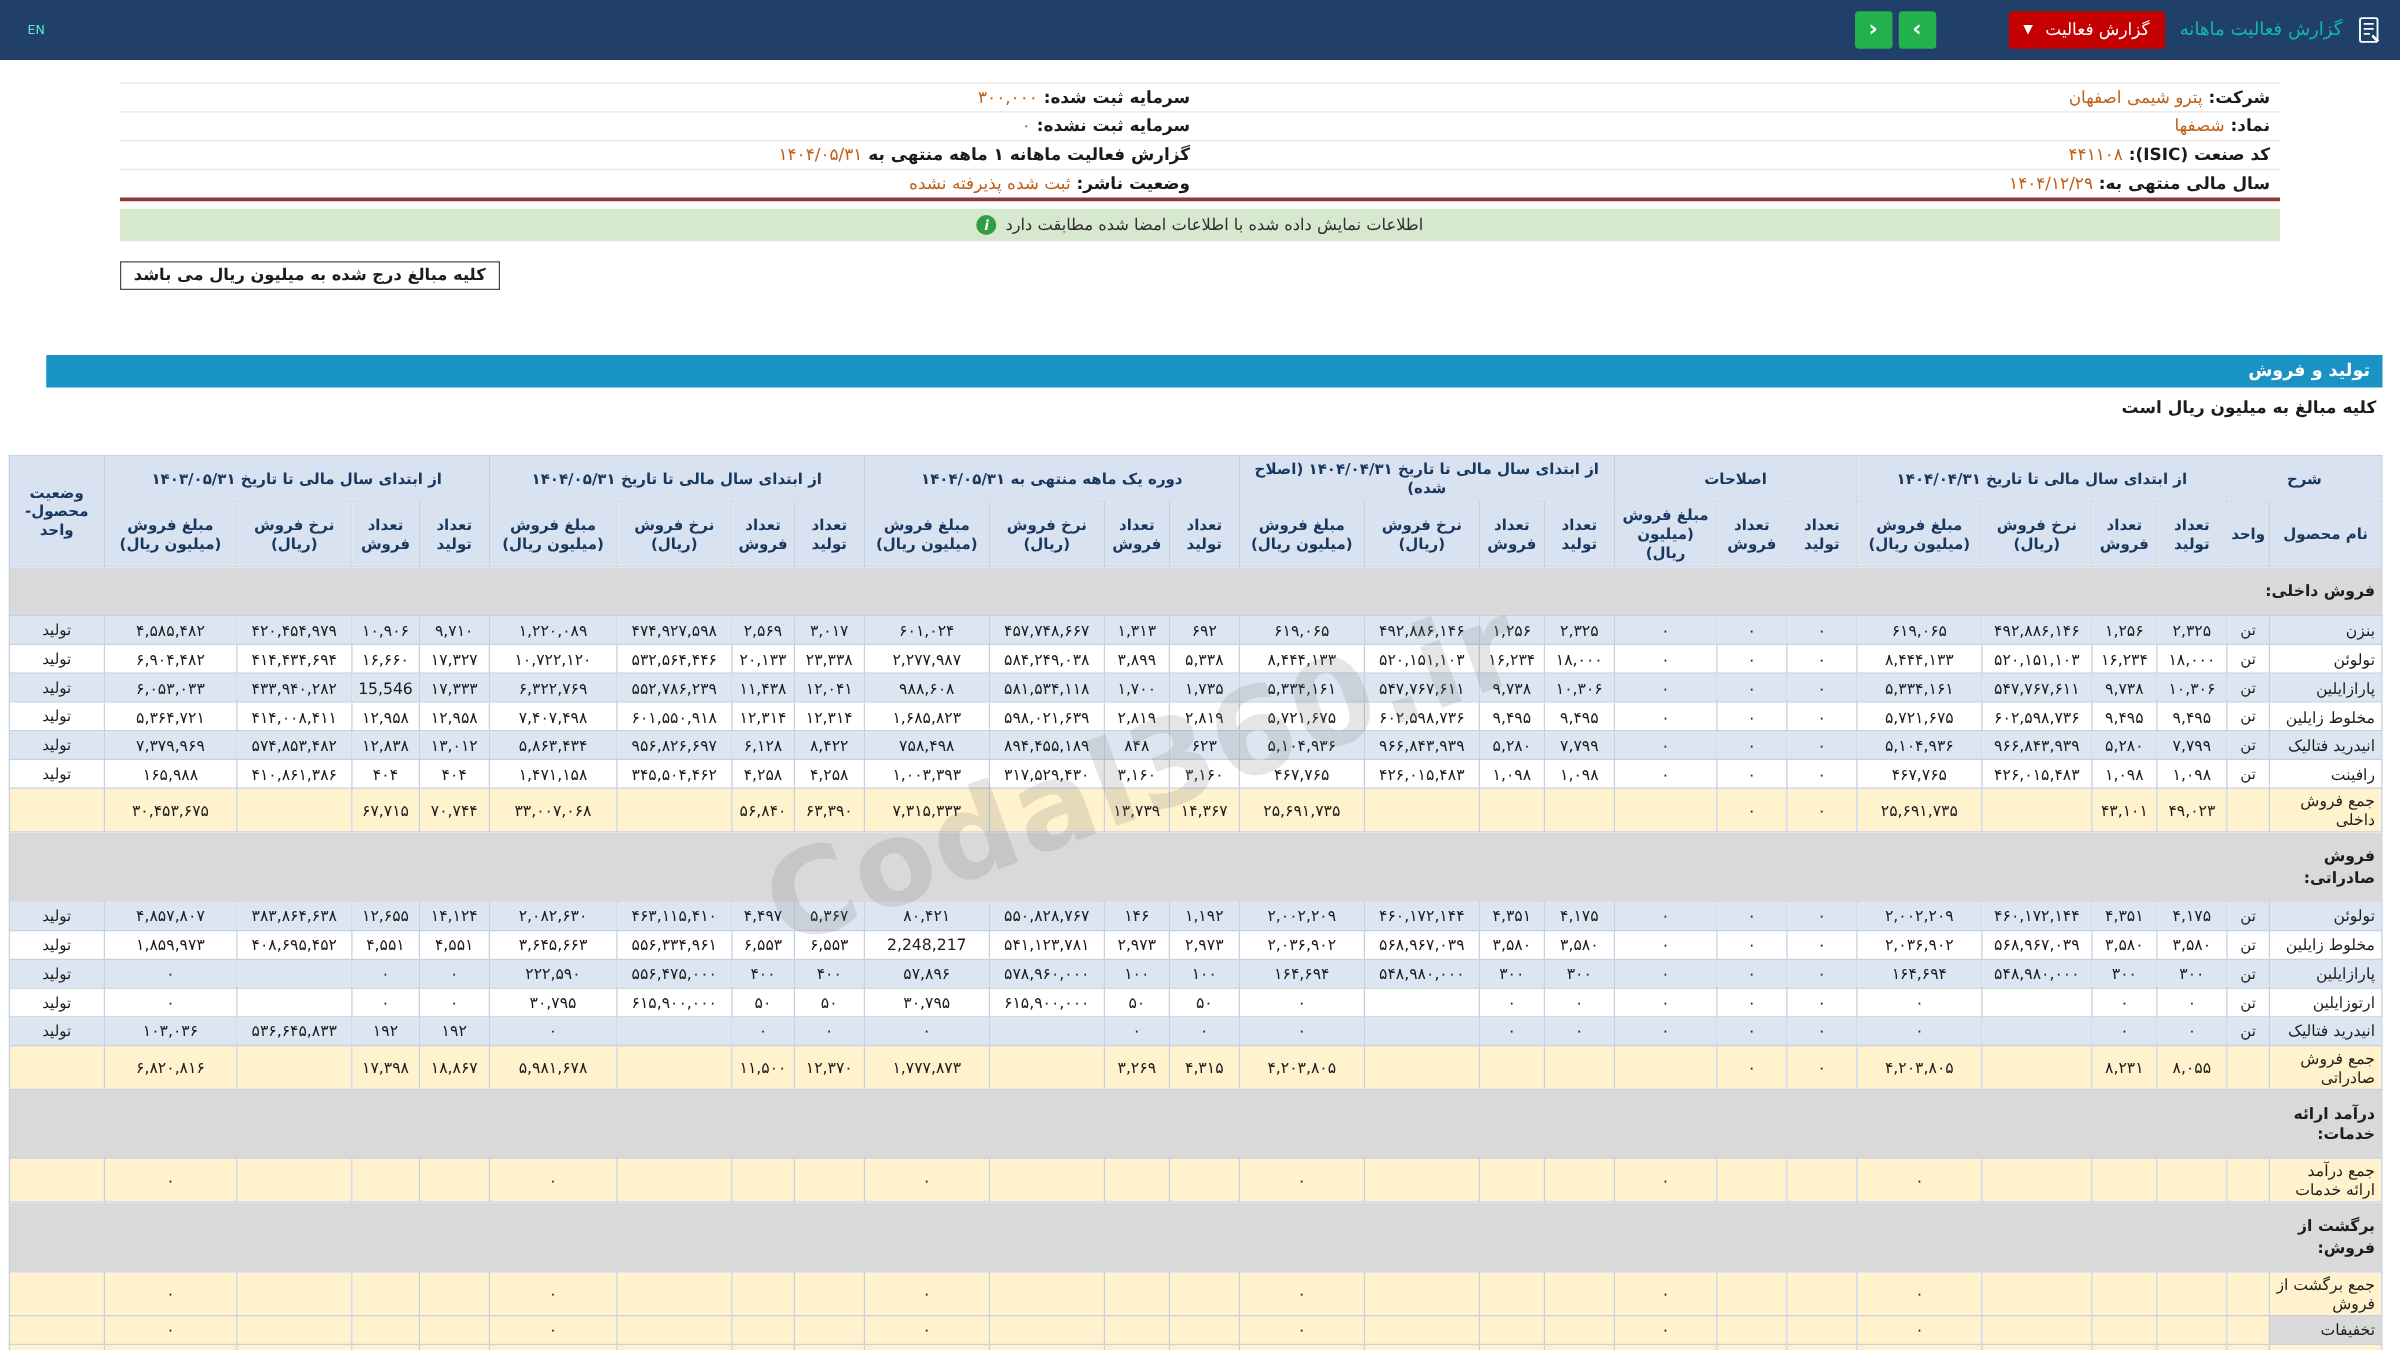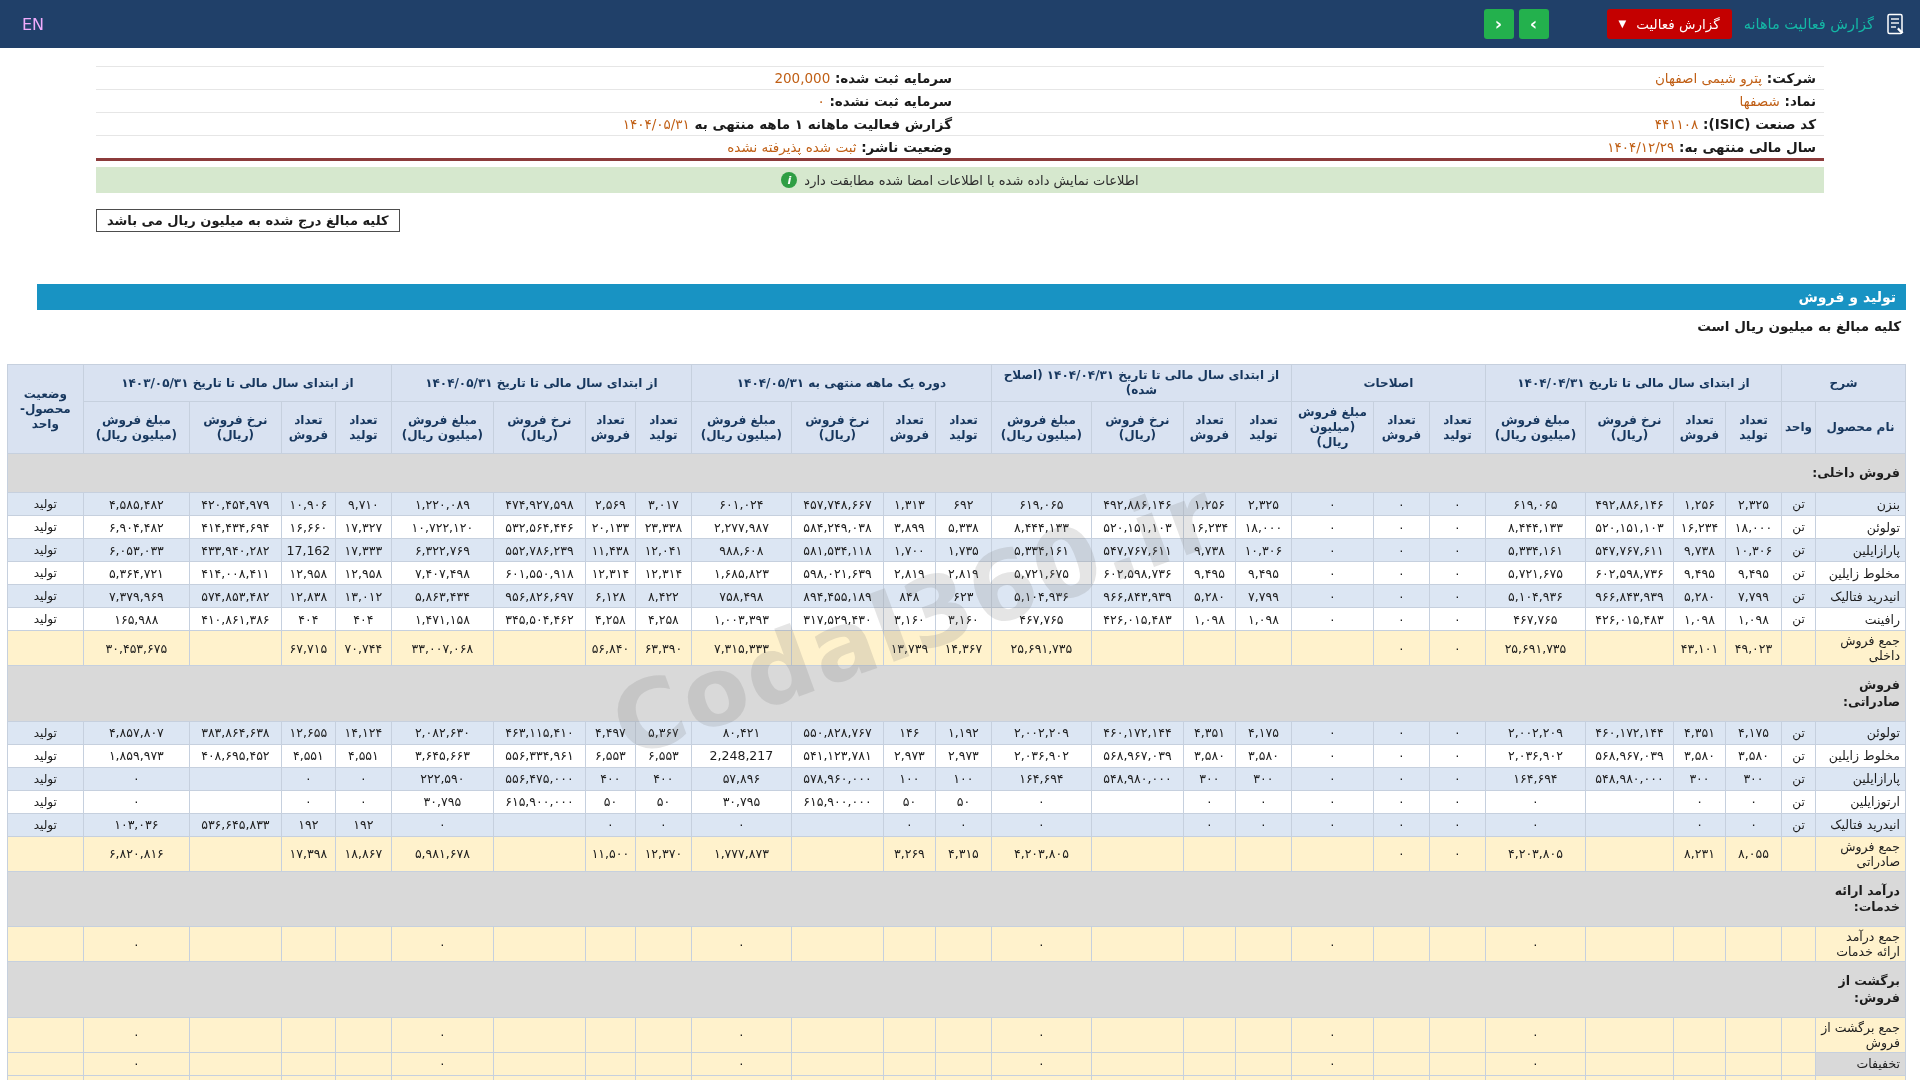--- a/index.html
+++ b/index.html
@@ -26,21 +26,21 @@
     display:inline-flex; align-items:center; gap:10px; cursor:pointer;
   }
   .caret { font-size:10px; line-height:1; }
   .nav-btns { display:inline-flex; gap:5px; margin-right:46px; }
   .btn-green {
     width:30px; height:30px; background:#23b14d; color:#fff; border:0;
     border-radius:3px; font-size:18px; font-weight:bold; font-family:inherit;
     cursor:pointer; line-height:1; display:inline-flex; align-items:center; justify-content:center;
   }
   .flex-spacer { flex:1; }
-  .en-link { color:#f0abfc; font-size:16px; text-decoration:none; cursor:pointer; margin-left:8px; }
+  .en-link { color:#5eead4; font-size:10px; text-decoration:none; cursor:pointer; margin-left:8px; }
 
   
   .info-wrap { margin:18px 96px 0; }
   .info-table { width:100%; border-collapse:collapse; border-bottom:3px solid #8c3b3b; border-top:1px solid #ececec; }
   .info-table td { padding:3px 8px; border-top:1px solid #e6e6e6; font-size:13.5px; }
   .info-table td.half { width:50%; }
   .lbl { font-weight:bold; color:#1a1a1a; }
   .val { color:#c05f15; }
 
   
@@ -133,21 +133,21 @@
   </span>
   <span class="flex-spacer"></span>
   <a class="en-link">EN</a>
 </header>
 
 <section class="info-wrap">
   <table class="info-table">
     <tbody id="info-body">
         <tr>
           <td class="half"><span class="lbl">شرکت: </span><span class="val">پترو شیمی اصفهان</span></td>
-          <td class="half"><span class="lbl">سرمایه ثبت شده: </span><span class="val">200,000</span></td>
+          <td class="half"><span class="lbl">سرمایه ثبت شده: </span><span class="val">۳۰۰,۰۰۰</span></td>
         </tr>
         <tr>
           <td class="half"><span class="lbl">نماد: </span><span class="val">شصفها</span></td>
           <td class="half"><span class="lbl">سرمایه ثبت نشده: </span><span class="val">۰</span></td>
         </tr>
         <tr>
           <td class="half"><span class="lbl">کد صنعت (ISIC): </span><span class="val">۴۴۱۱۰۸</span></td>
           <td class="half"><span class="lbl">گزارش فعالیت ماهانه ۱ ماهه منتهی به </span><span class="val">۱۴۰۴/۰۵/۳۱</span></td>
         </tr>
         <tr>
@@ -316,21 +316,21 @@
             <td class="num-cell">۵,۳۳۴,۱۶۱</td>
             <td class="num-cell">۱,۷۳۵</td>
             <td class="num-cell">۱,۷۰۰</td>
             <td class="num-cell">۵۸۱,۵۳۴,۱۱۸</td>
             <td class="num-cell">۹۸۸,۶۰۸</td>
             <td class="num-cell">۱۲,۰۴۱</td>
             <td class="num-cell">۱۱,۴۳۸</td>
             <td class="num-cell">۵۵۲,۷۸۶,۲۳۹</td>
             <td class="num-cell">۶,۳۲۲,۷۶۹</td>
             <td class="num-cell">۱۷,۳۳۳</td>
-            <td class="num-cell">17,162</td>
+            <td class="num-cell">15,546</td>
             <td class="num-cell">۴۳۳,۹۴۰,۲۸۲</td>
             <td class="num-cell">۶,۰۵۳,۰۳۳</td>
             <td class="small-cell">تولید</td>
           </tr>
           <tr class="row-product">
             <td class="name-cell">مخلوط زایلین</td>
             <td class="small-cell">تن</td>
             <td class="num-cell">۹,۴۹۵</td>
             <td class="num-cell">۹,۴۹۵</td>
             <td class="num-cell">۶۰۲,۵۹۸,۷۳۶</td>

